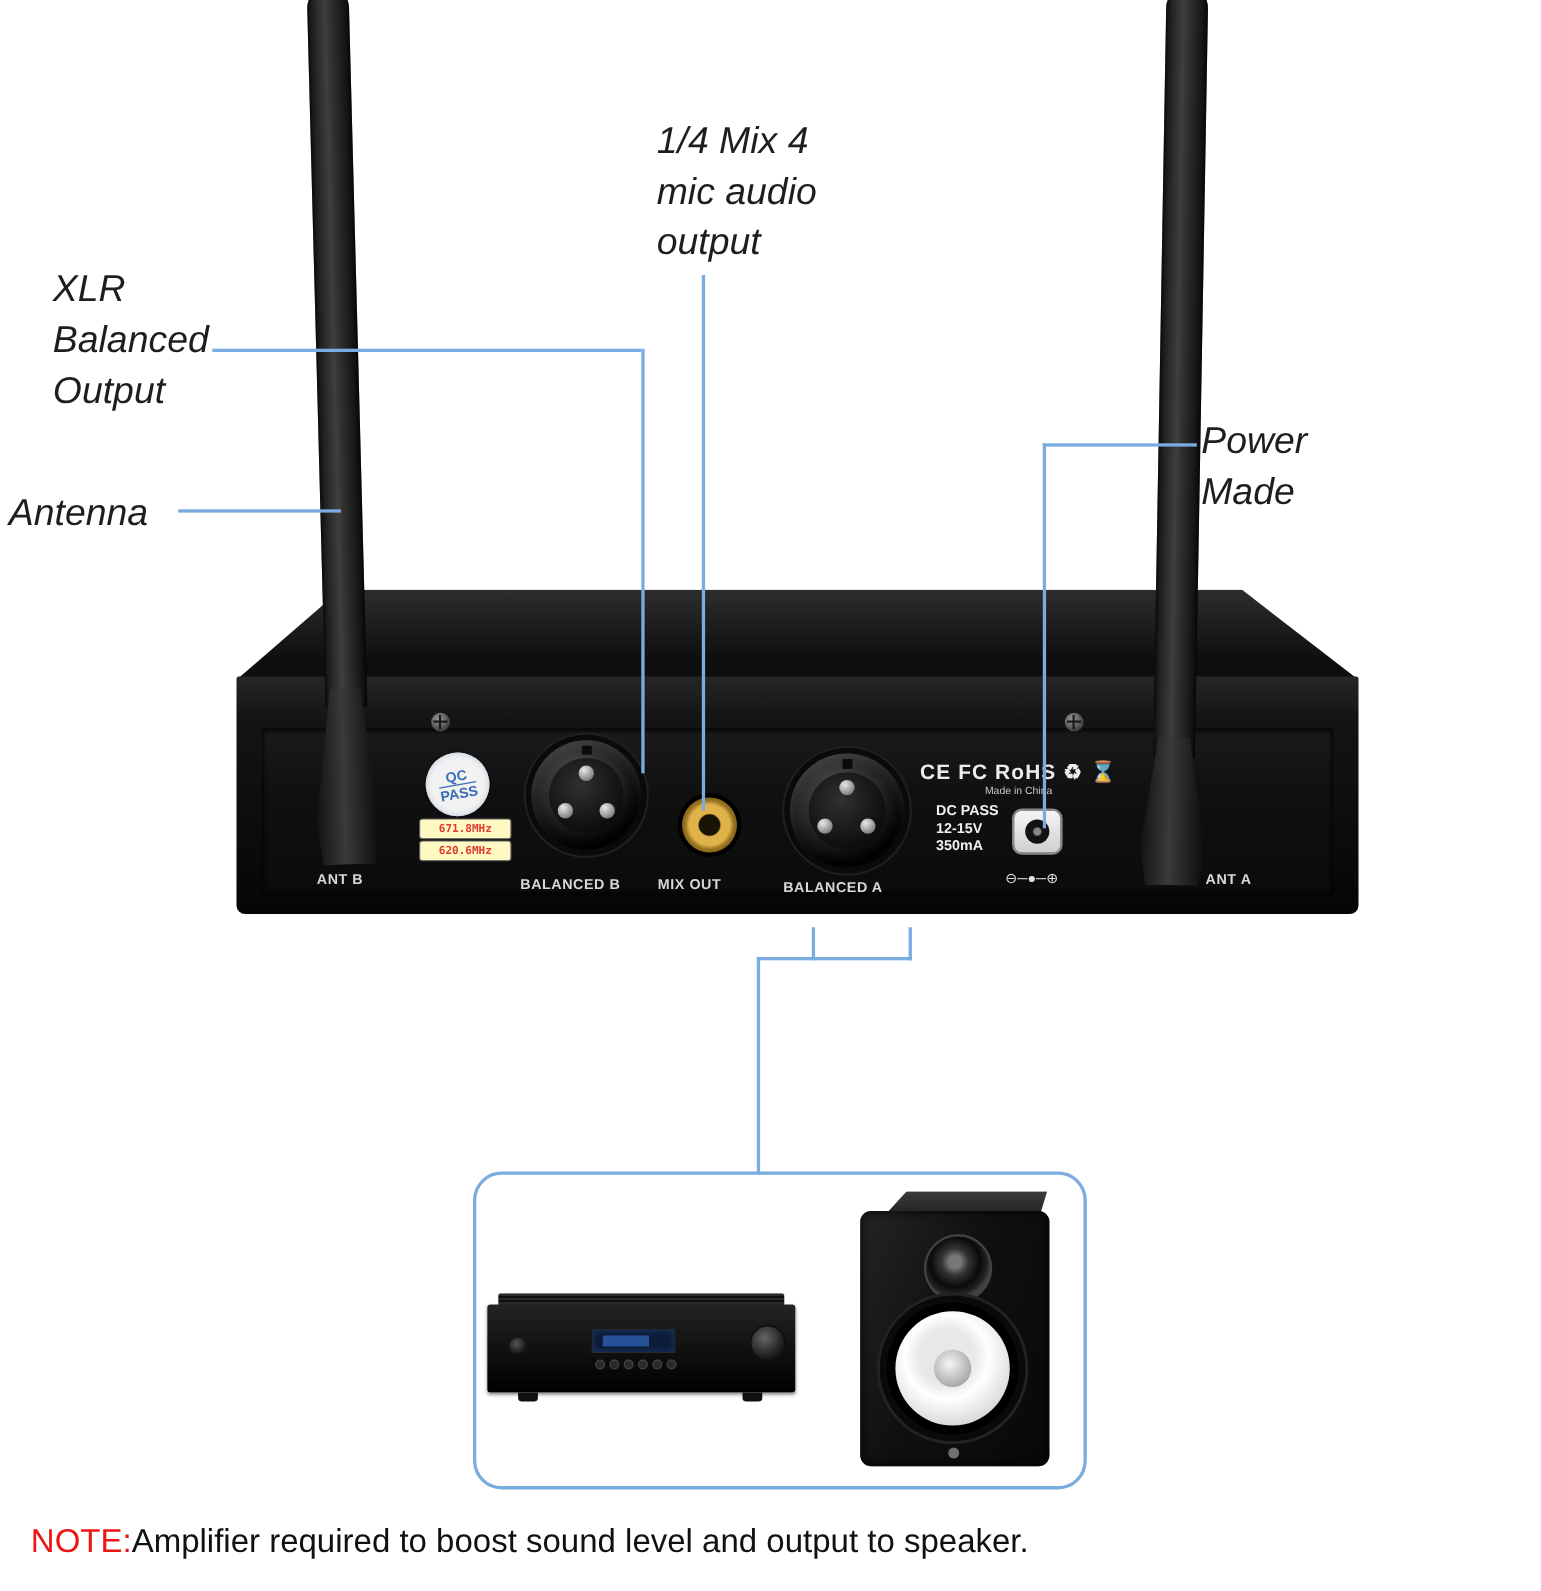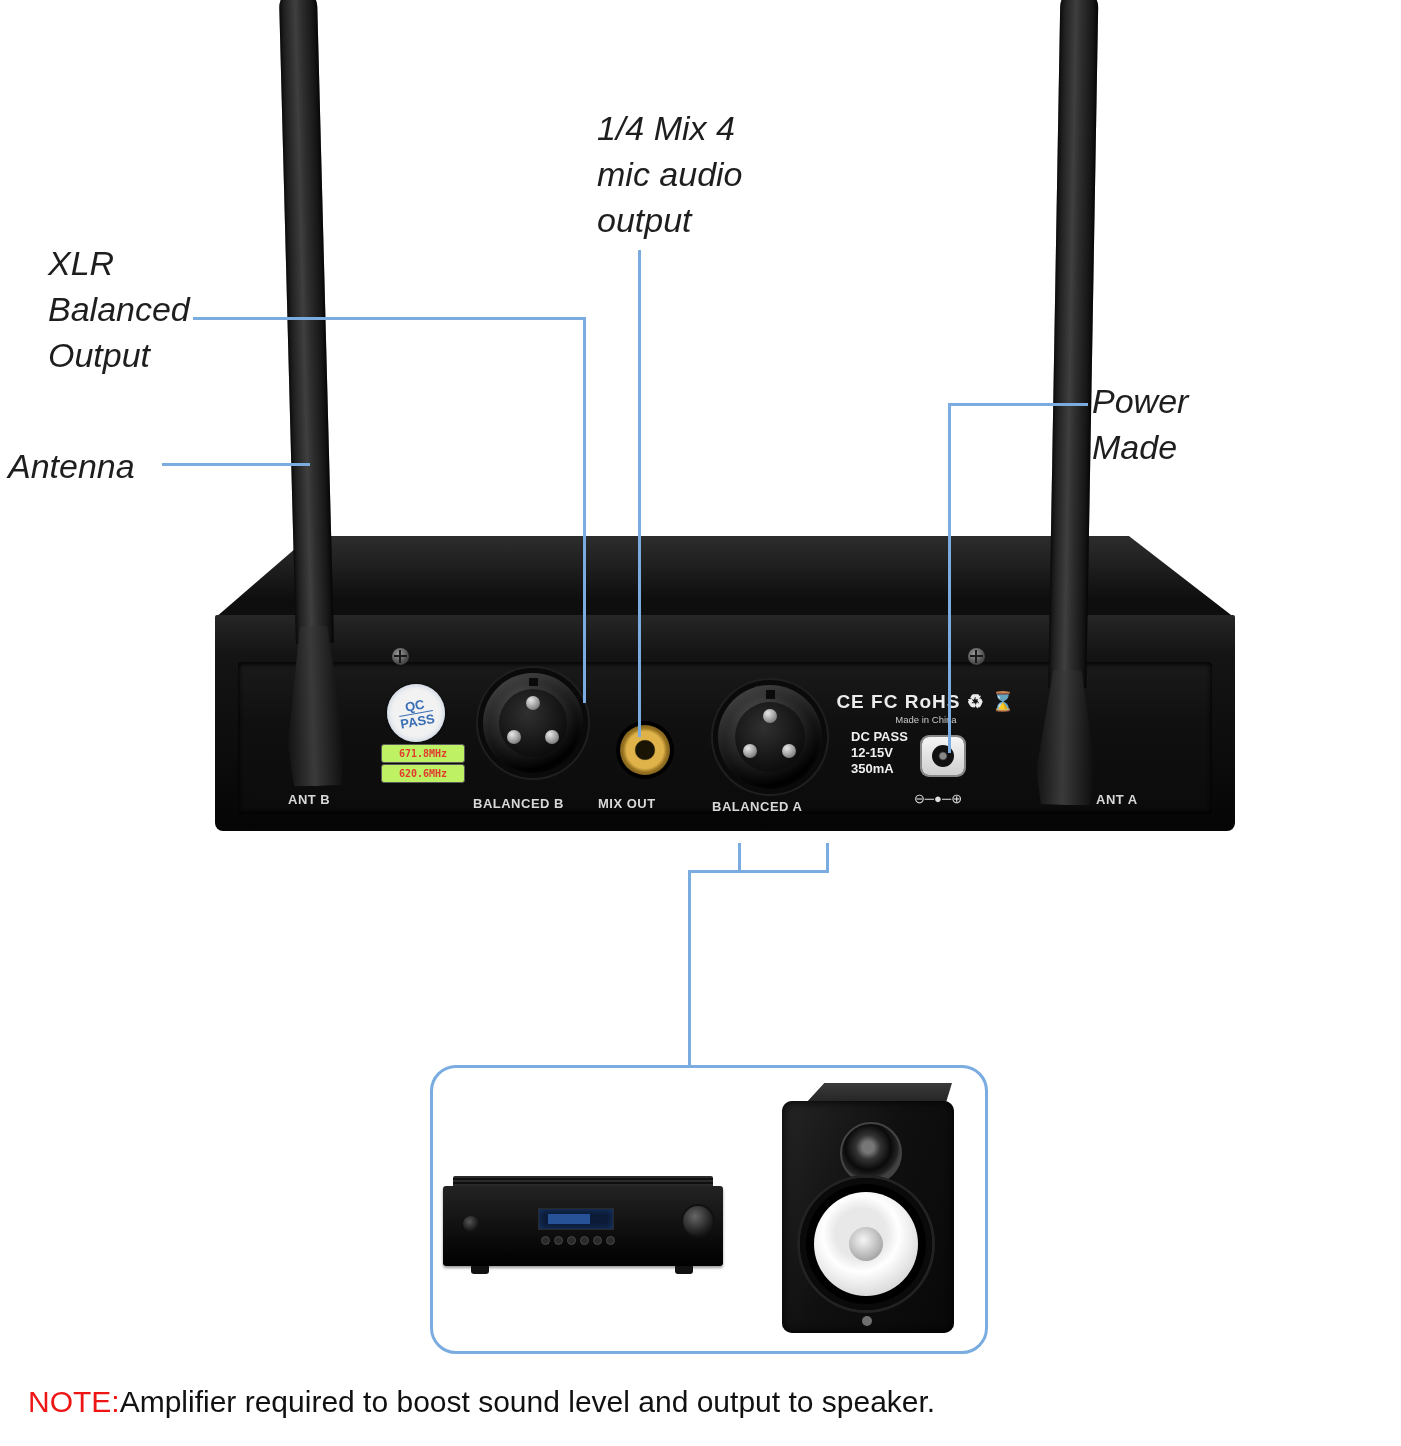--- a/index.html
+++ b/index.html
@@ -31,21 +31,21 @@
   .notch{position:absolute;left:46%;top:5%;width:9%;height:8%;background:#0a0a0a;}
   .jack{position:absolute;left:620px;top:725px;width:50px;height:50px;border-radius:50%;
     background:radial-gradient(circle,#1a1405 0 26%,#e0b34a 30% 52%,#9a7522 62%,#6b5116 80%,#3c2d0b);
     box-shadow:0 0 0 4px #000;z-index:2;}
   .qc{position:absolute;left:387px;top:684px;width:58px;height:58px;border-radius:50%;
     background:#f2f2f2;box-shadow:0 0 3px rgba(0,0,0,.6), inset 0 0 6px #b8c8dd;
     transform:rotate(-10deg);display:flex;flex-direction:column;align-items:center;justify-content:center;
     z-index:2;color:#3a6fb5;font-weight:bold;}
   .qc div{font-size:13px;line-height:15px;}
   .qc .l2{border-top:1px solid #3a6fb5;}
-  .freq{position:absolute;left:381px;width:82px;height:17px;background:#bef264;border:1px solid #5a5a5a;
+  .freq{position:absolute;left:381px;width:82px;height:17px;background:#fef9c3;border:1px solid #5a5a5a;
     border-radius:3px;color:#e23a2e;font-size:10px;font-weight:bold;
     font-family:"DejaVu Sans Mono",monospace;display:flex;align-items:center;justify-content:center;z-index:2;}
   .pjack{position:absolute;left:922px;top:737px;width:42px;height:38px;border-radius:7px;
     background:linear-gradient(180deg,#f5f5f5,#cfcfcf);box-shadow:0 0 0 2px #888;
     display:flex;align-items:center;justify-content:center;z-index:2;}
   .pjack-hole{width:22px;height:22px;border-radius:50%;
     background:radial-gradient(circle,#888 0 18%,#111 30% 70%,#333);}
   .screw{position:absolute;width:17px;height:17px;border-radius:50%;
     background:radial-gradient(circle at 40% 35%,#9a9a9a,#4e4e4e 60%,#222);z-index:2;}
   .screw .h{position:absolute;left:2px;right:2px;top:7px;height:2px;background:#1a1a1a;}

